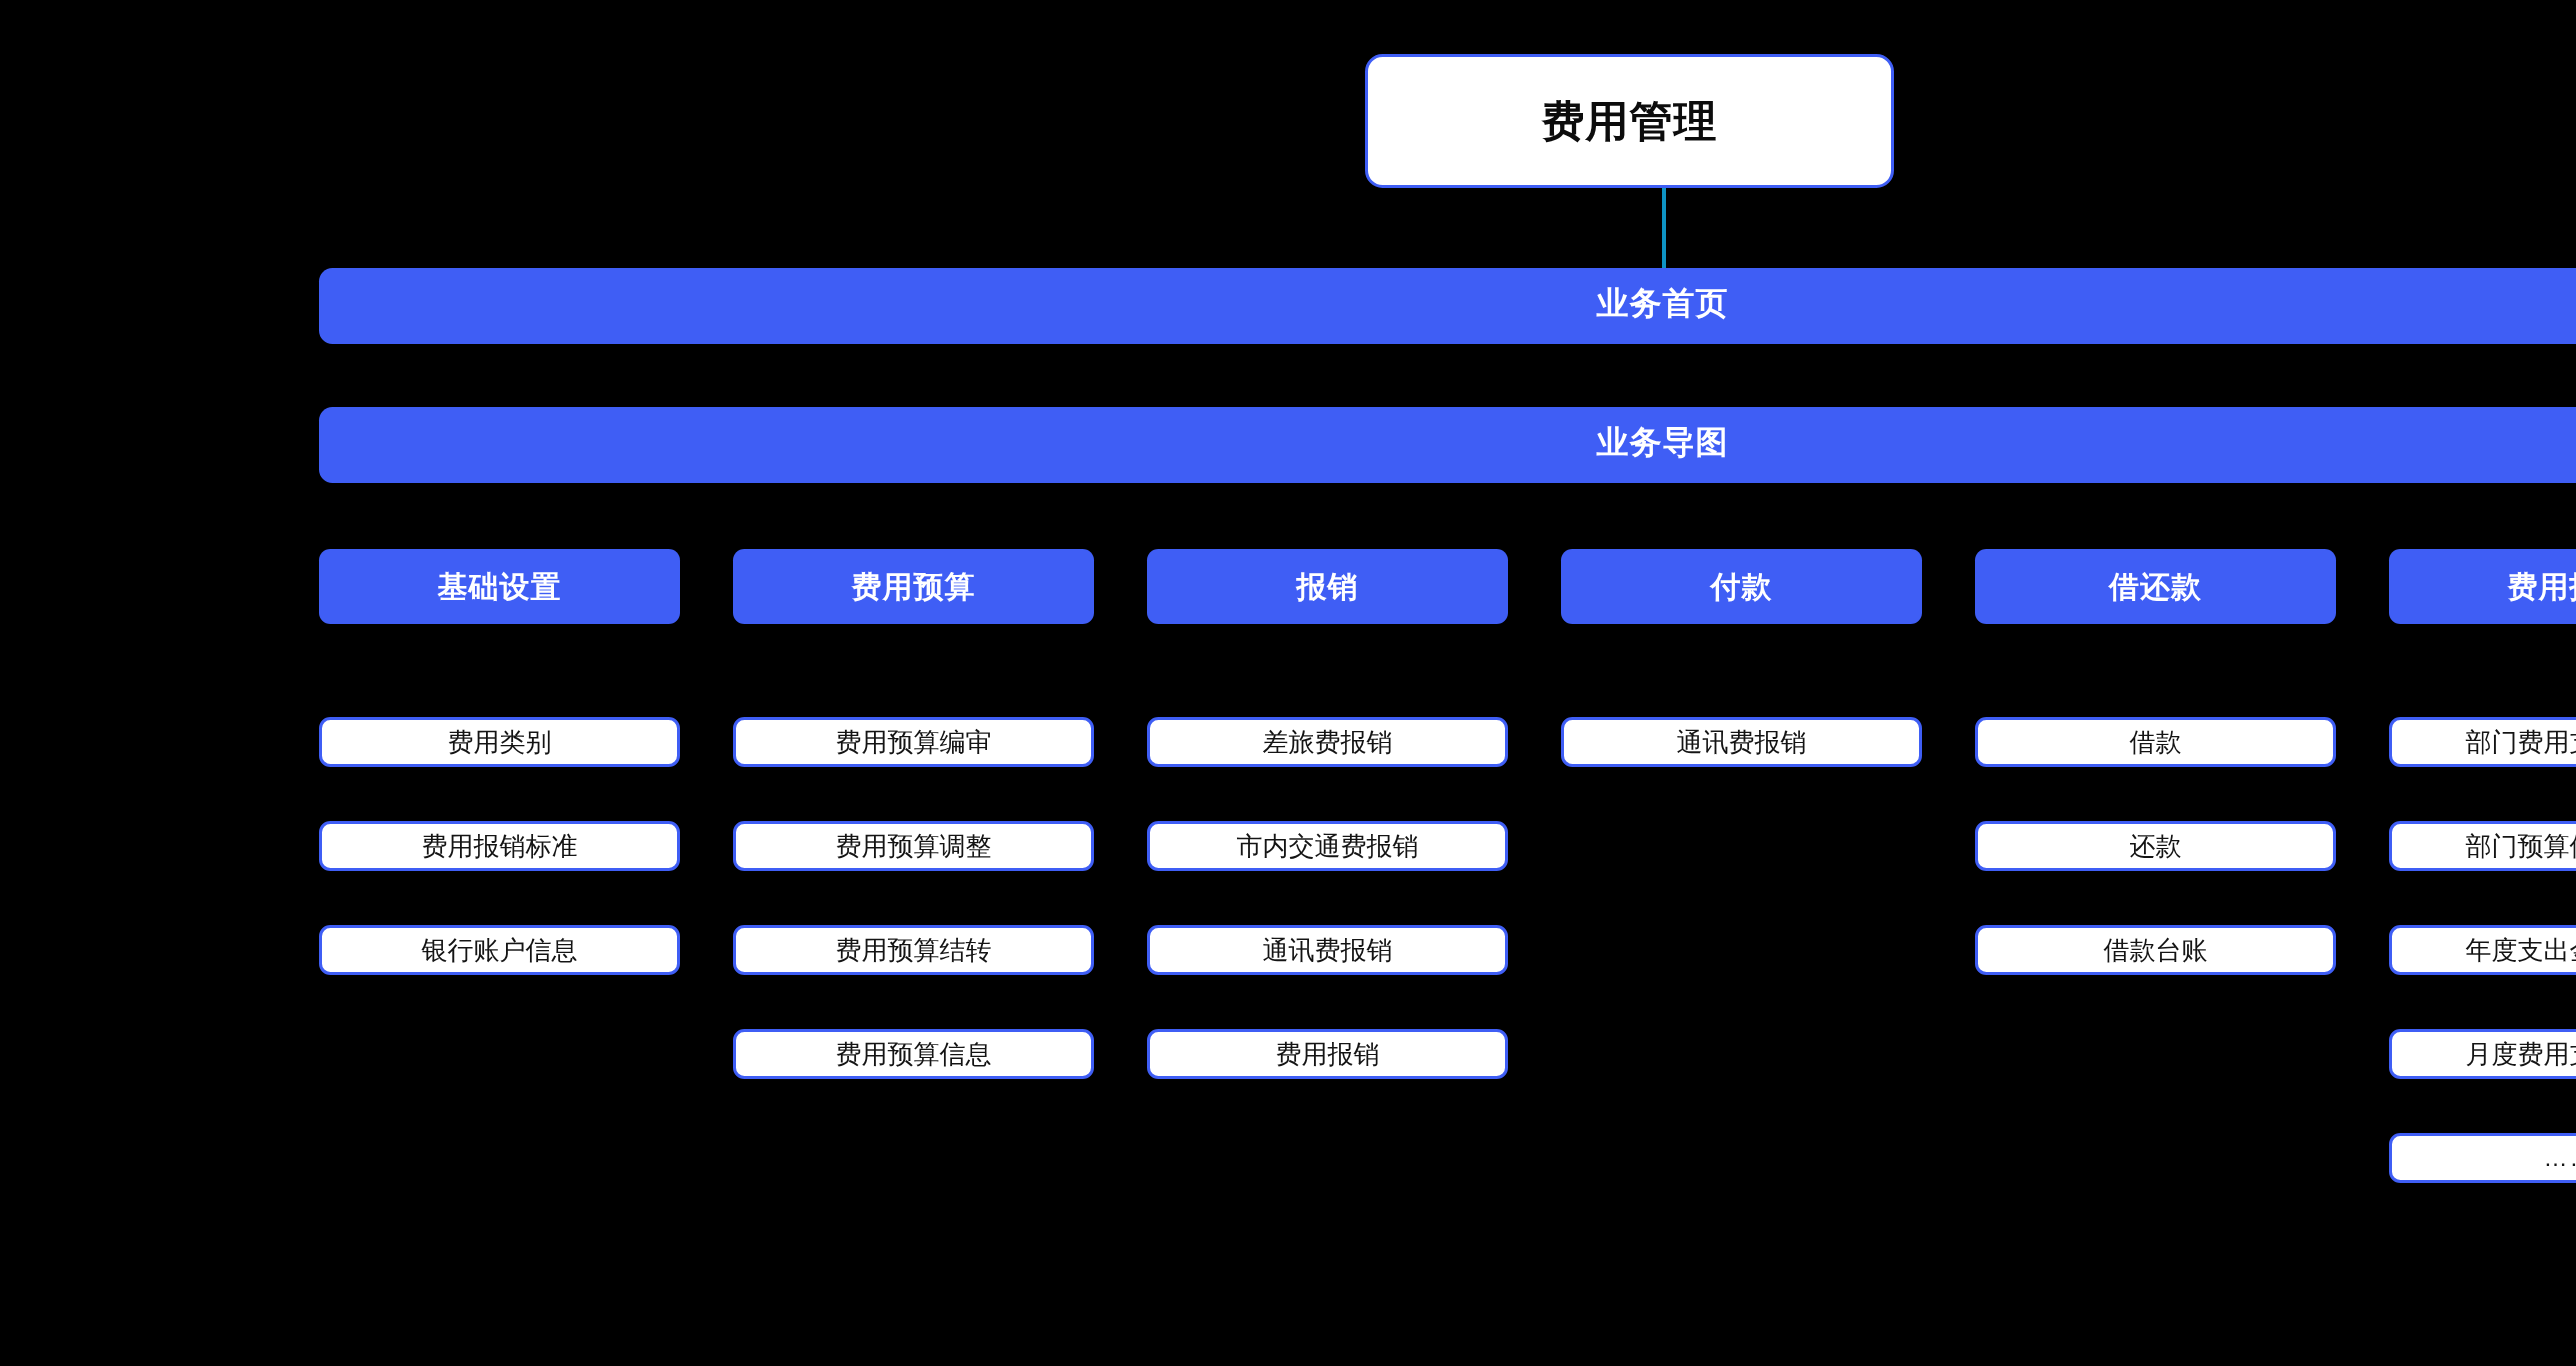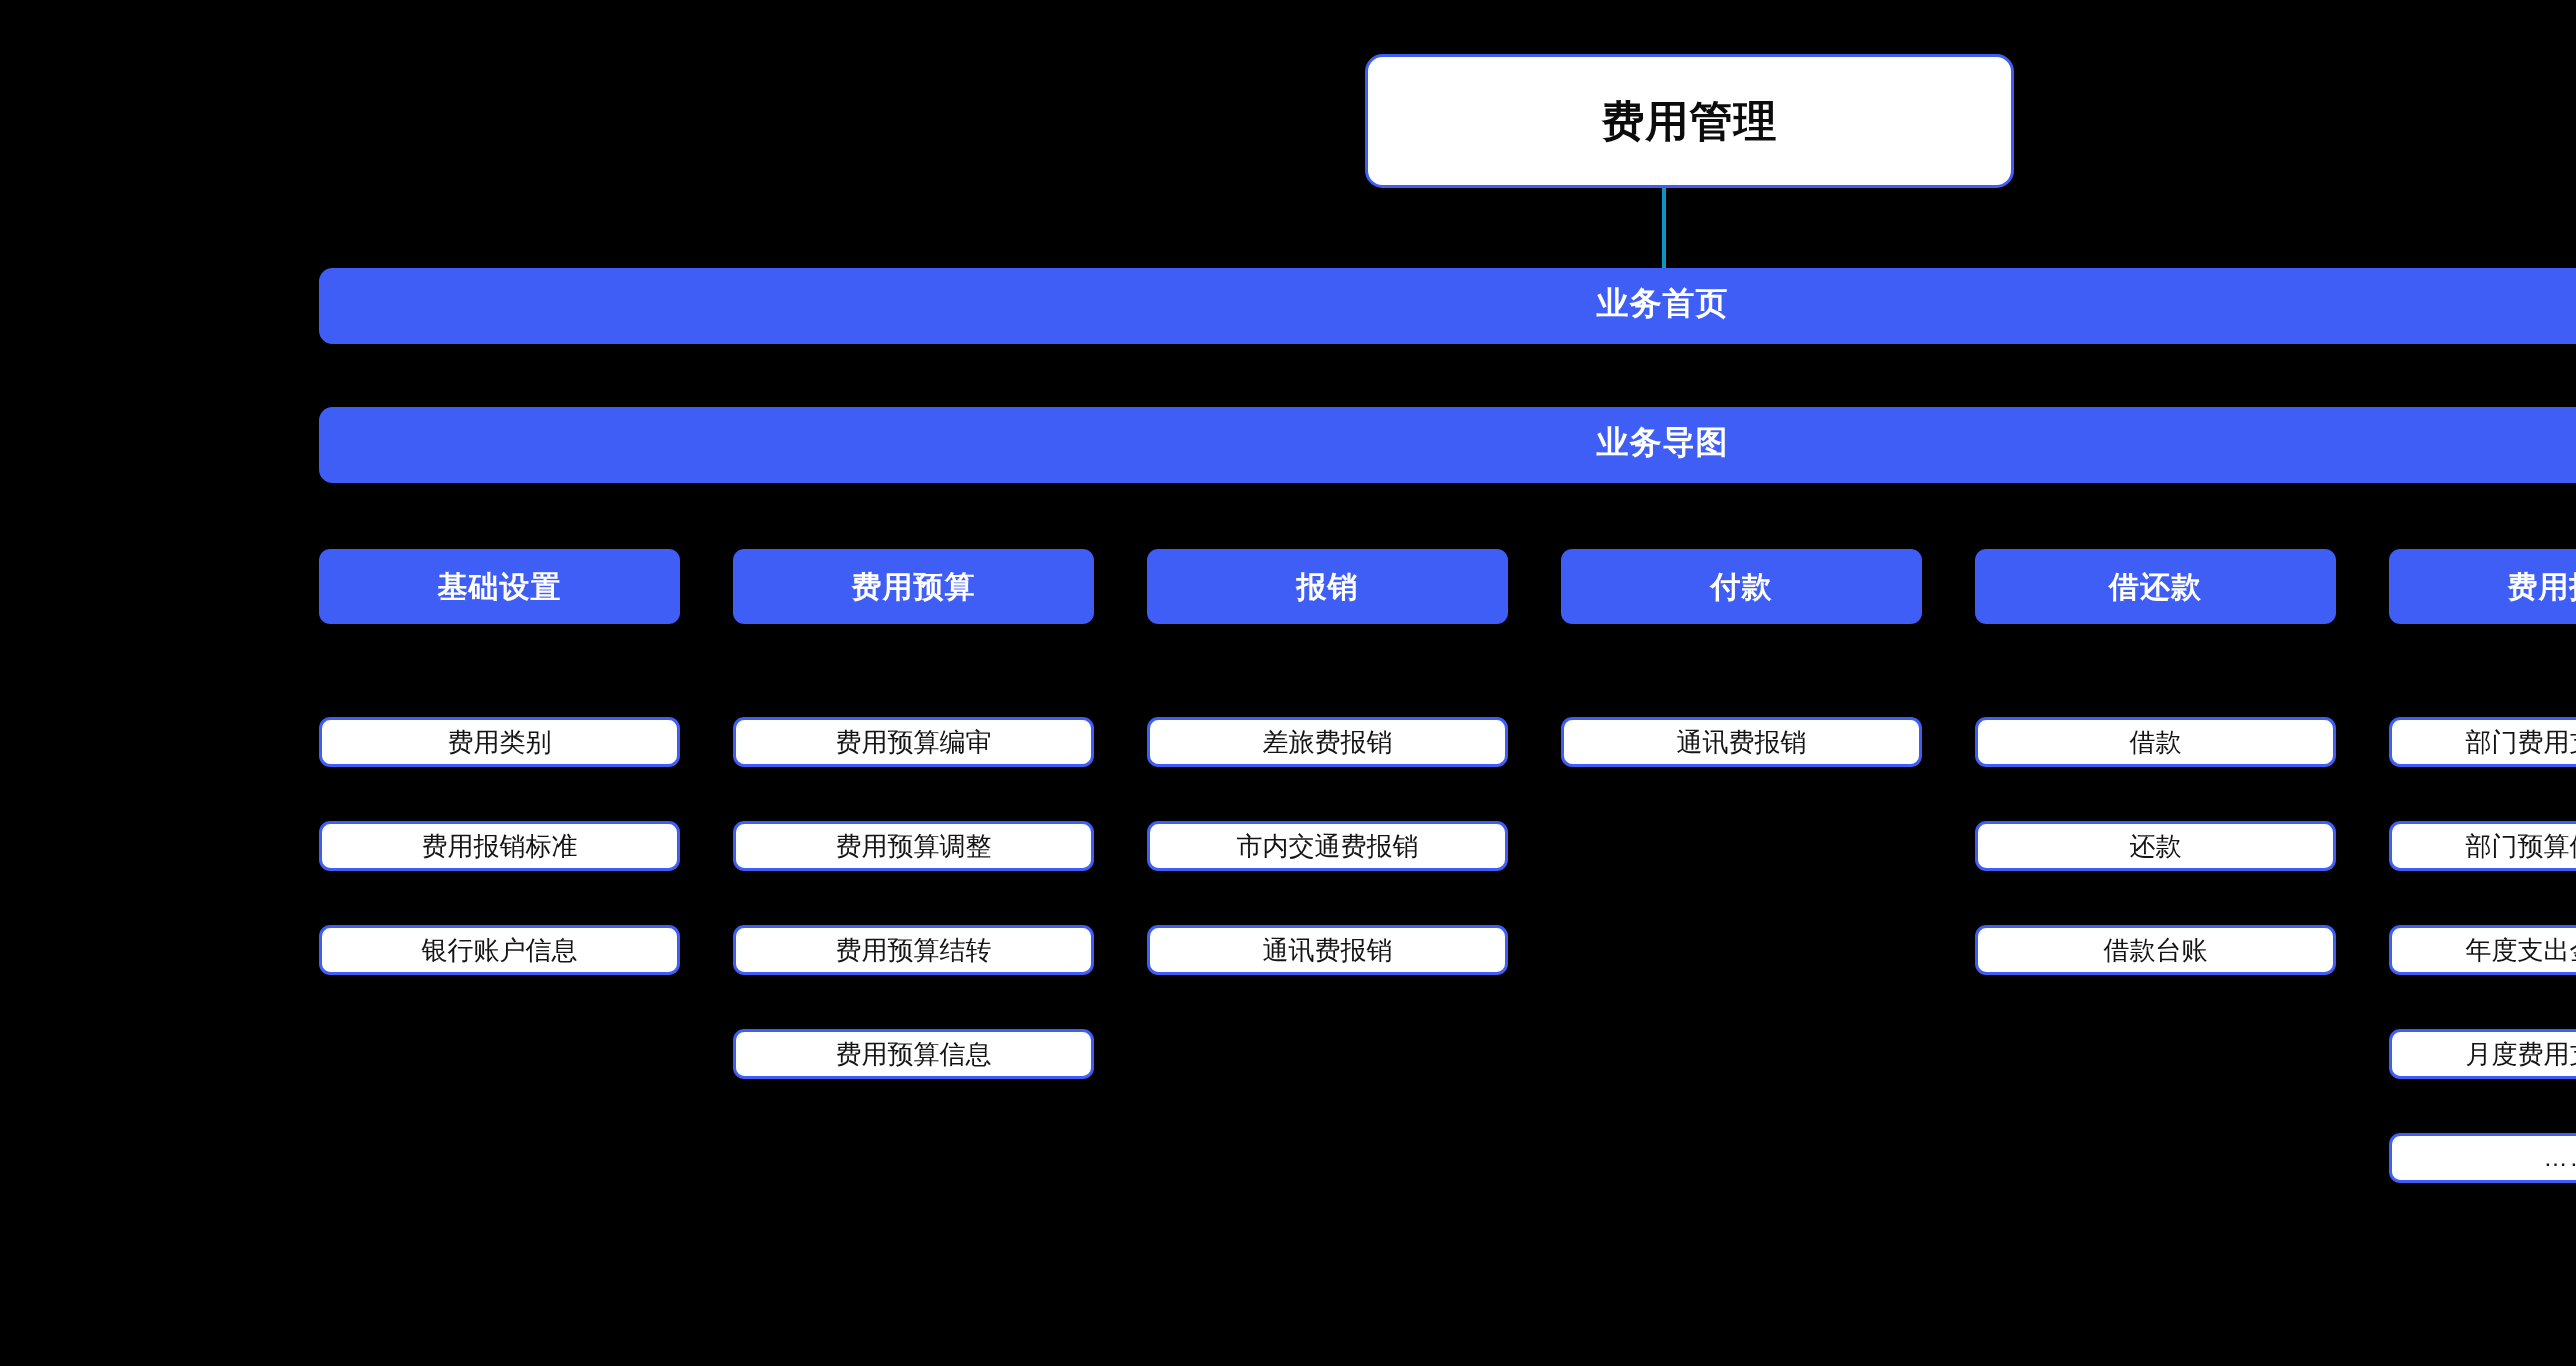--- a/index.html
+++ b/index.html
@@ -22,21 +22,21 @@
     width: 3327px;
     height: 1367px;
     background: #000000;
   }
 
   
   .root-card {
     position: absolute;
     left: 1365px;
     top: 54px;
-    width: 649px;
+    width: 529px;
     height: 134px;
     background: #ffffff;
     border: 3.6px solid #3f5ef5;
     border-radius: 17.5px;
     box-sizing: border-box;
     display: flex;
     align-items: center;
     justify-content: center;
   }
   .root-card .root-title {
@@ -208,20 +208,23 @@
       <div class="col-items">
         <div class="item-card">
           <span class="item-label">差旅费报销</span>
         </div>
         <div class="item-card">
           <span class="item-label">市内交通费报销</span>
         </div>
         <div class="item-card">
           <span class="item-label">通讯费报销</span>
         </div>
+        <div class="item-card">
+          <span class="item-label">费用报销</span>
+        </div>
       </div>
     </div>
 
     <div class="column">
       <div class="col-header">
         <span class="col-header-label">付款</span>
       </div>
       <div class="col-items">
         <div class="item-card">
           <span class="item-label">通讯费报销</span>

